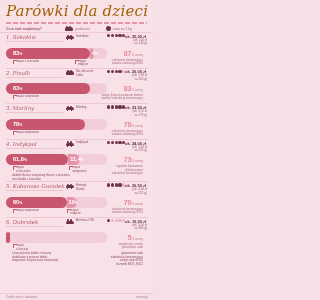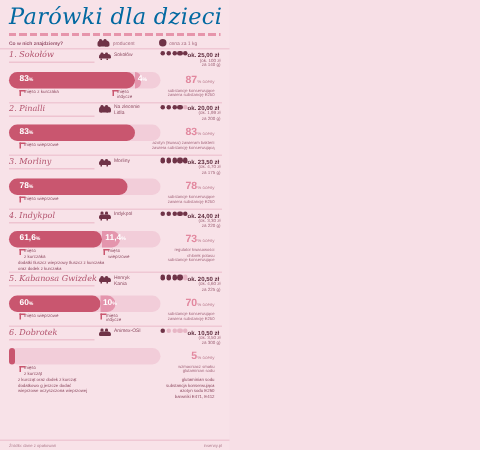--- a/index.html
+++ b/index.html
@@ -12,21 +12,21 @@
     position: relative;
   }
   .page { width: 153px; height: 300px; position: relative; background: #f8e2e8; }
 
   
   .header { padding: 3px 6px 0 6px; }
   .title {
     font-family: "DejaVu Serif", serif;
     font-style: italic;
     font-size: 15px;
-    color: #0369a1;
+    color: #a16207;
     letter-spacing: .2px;
     line-height: 17px;
     white-space: nowrap;
   }
   .title-rule {
     margin-top: 2px;
     height: 2px;
     background: repeating-linear-gradient(to right,#e695ab 0 5px,transparent 5px 7px);
   }
 

